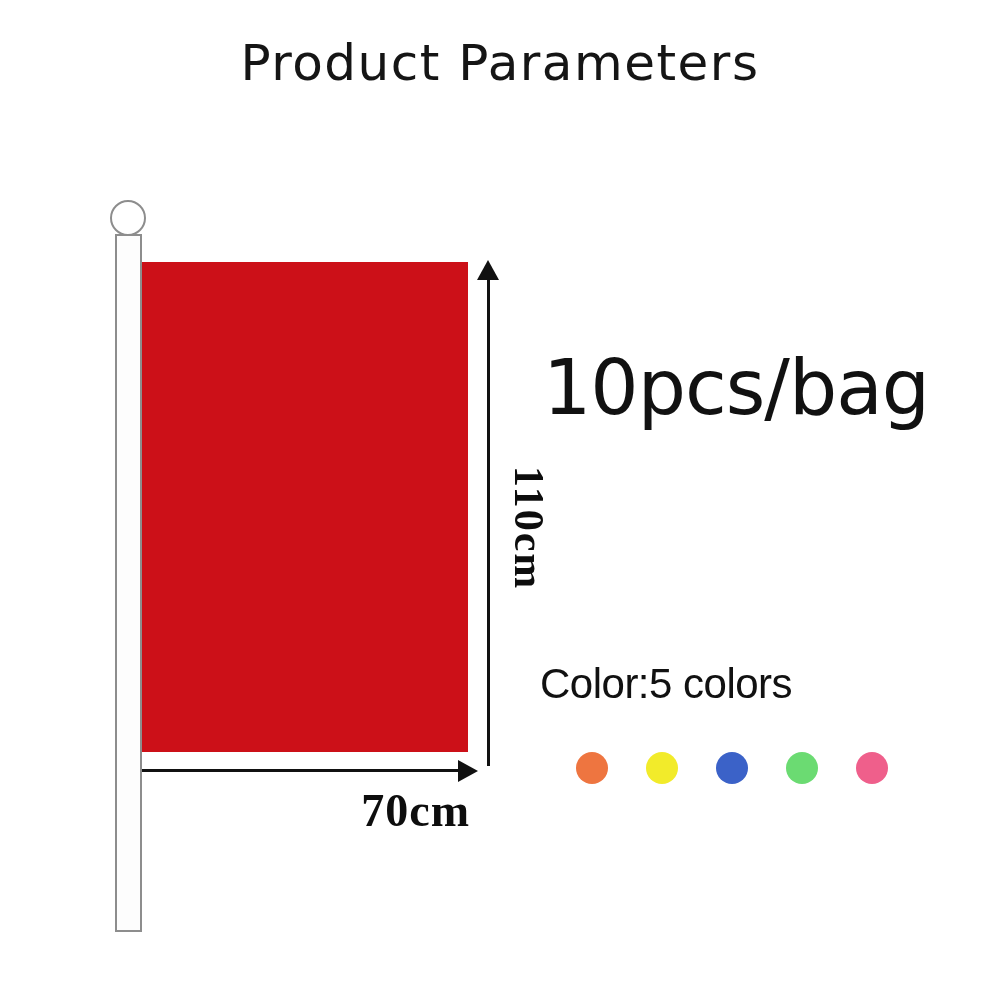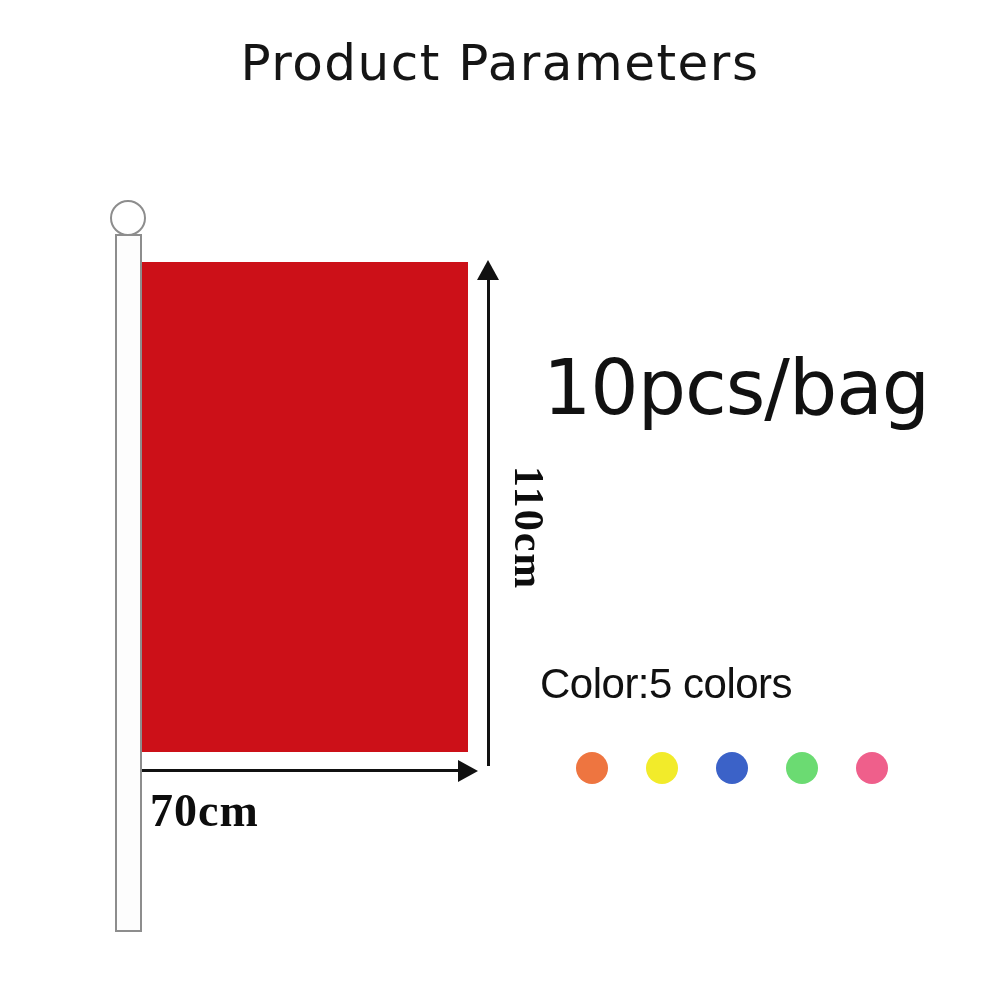--- a/index.html
+++ b/index.html
@@ -128,21 +128,21 @@
     height: 0;
     border-top: 11px solid transparent;
     border-bottom: 11px solid transparent;
     border-left: 20px solid #111111;
   }
   .dim-h-label {
     position: absolute;
     left: 150px;
     top: 784px;
     width: 320px;
-    text-align: left;
+    text-align: right;
     font-family: "Liberation Serif", "DejaVu Serif", serif;
     font-size: 46px;
     font-weight: 700;
     letter-spacing: 1px;
     color: #0d0d0d;
     white-space: nowrap;
   }
 
   
   .qty-text {

